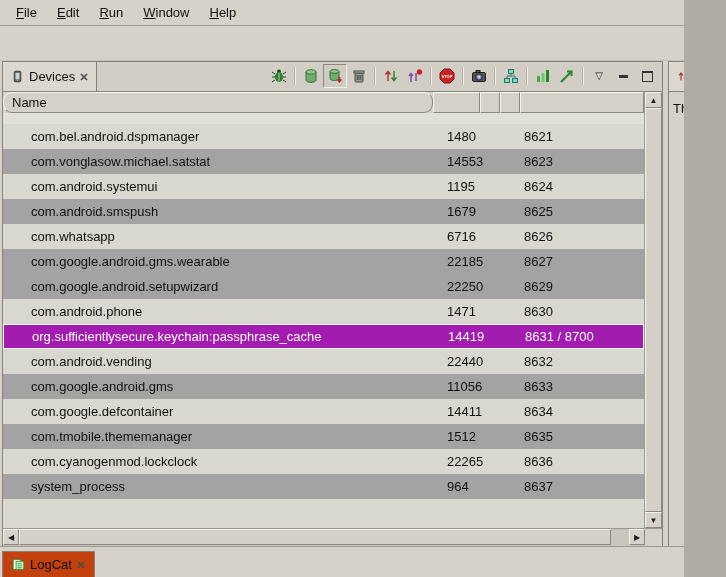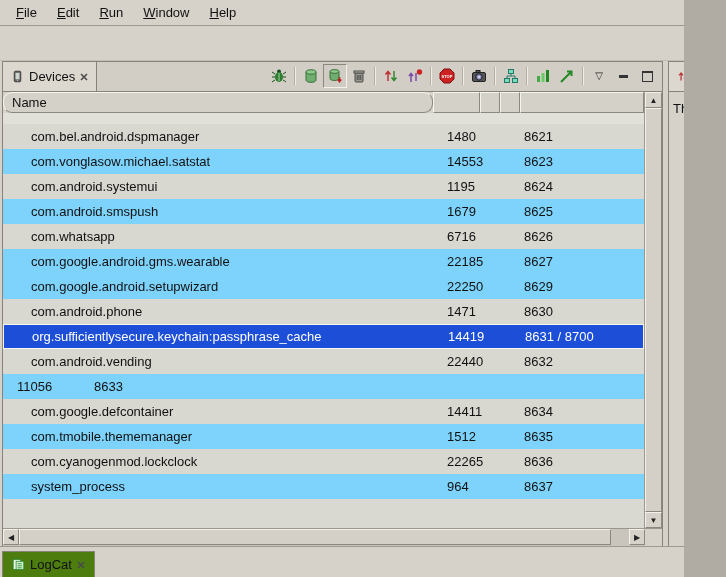--- a/index.html
+++ b/index.html
@@ -40,22 +40,22 @@
   .table-main{flex:1;display:flex;flex-direction:column;min-width:0;}
   .table-header{height:21px;display:flex;flex:none;}
   .th{box-sizing:border-box;background:#d4d1c8;display:flex;align-items:center;
     padding-left:8px;border-top:1px solid #f7f5f0;border-left:1px solid #f7f5f0;
     border-right:1px solid #8c887f;border-bottom:1px solid #8c887f;overflow:hidden;}
   .th-name{width:430px;border-radius:9px;}.th-c2{width:47px;}.th-c3{width:20px;}.th-c4{width:20px;}.th-port{flex:1;}
   .table-body{flex:1;background:#d9d8d1;overflow:hidden;}
   .filler{height:11px;background:#e1e0d9;}
   .row{height:25px;display:flex;align-items:center;box-sizing:border-box;}
   .row.even{background:#d8d7d0;}
-  .row.odd{background:#7dd3fc;}
-  .row.selected{background:#1d4ed8;color:#ffffff;border:1px solid #f8f6f1;}
+  .row.odd{background:#a3a3a3;}
+  .row.selected{background:#a21caf;color:#ffffff;border:1px solid #f8f6f1;}
   .cell{white-space:nowrap;overflow:hidden;box-sizing:border-box;}
   .cell-name{width:430px;padding-left:28px;}
   .cell-pid{width:87px;padding-left:14px;}
   .cell-port{flex:1;padding-left:4px;}
   
   .vscroll{width:17px;flex:none;display:flex;flex-direction:column;
     background:#c9c5bd;border-left:1px solid #9b978f;}
   .scroll-btn{height:16px;flex:none;background:#d6d2ca;
     border:1px solid;border-color:#f4f1ea #8c887f #8c887f #f4f1ea;
     display:flex;align-items:center;justify-content:center;font-size:8px;color:#222;box-sizing:border-box;}
@@ -68,21 +68,21 @@
   .hthumb{position:absolute;left:0;top:0;height:16px;width:97%;
     background:#d4d0c8;border:1px solid;border-color:#f4f1ea #8c887f #8c887f #f4f1ea;box-sizing:border-box;}
   .hcorner{width:17px;flex:none;background:#d6d2ca;}
   
   .threads-body{padding:6px 0 0 4px;line-height:22px;white-space:nowrap;}
   .threads-line2{margin-left:44px;}
   
   .bottom-bar{position:absolute;left:0;right:0;bottom:0;height:30px;
     border-top:1px solid #9d9991;background:#d6d2ca;display:flex;align-items:flex-end;}
   .bottom-tab{margin:0 0 0 2px;height:26px;box-sizing:border-box;
-    border:1px solid #87837b;border-bottom:none;background:#4d7c0f;
+    border:1px solid #87837b;border-bottom:none;background:#c2410c;
     display:flex;align-items:center;gap:5px;padding:0 9px;}
   .icon16{width:16px;height:16px;display:block;}
   .icon13{width:13px;height:13px;display:block;}
   .xicon{width:8px;height:8px;display:block;}
 </style>
 </head>
 <body>
 
 <div class="window">
 
@@ -264,20 +264,21 @@
     <div class="cell cell-name">org.sufficientlysecure.keychain:passphrase_cache</div>
     <div class="cell cell-pid">14419</div>
     <div class="cell cell-port">8631 / 8700</div>
   </div>
               <div class="row even">
     <div class="cell cell-name">com.android.vending</div>
     <div class="cell cell-pid">22440</div>
     <div class="cell cell-port">8632</div>
   </div>
               <div class="row odd">
+    <div class="cell cell-name">com.google.android.gms</div>
     <div class="cell cell-pid">11056</div>
     <div class="cell cell-port">8633</div>
   </div>
               <div class="row even">
     <div class="cell cell-name">com.google.defcontainer</div>
     <div class="cell cell-pid">14411</div>
     <div class="cell cell-port">8634</div>
   </div>
               <div class="row odd">
     <div class="cell cell-name">com.tmobile.thememanager</div>

